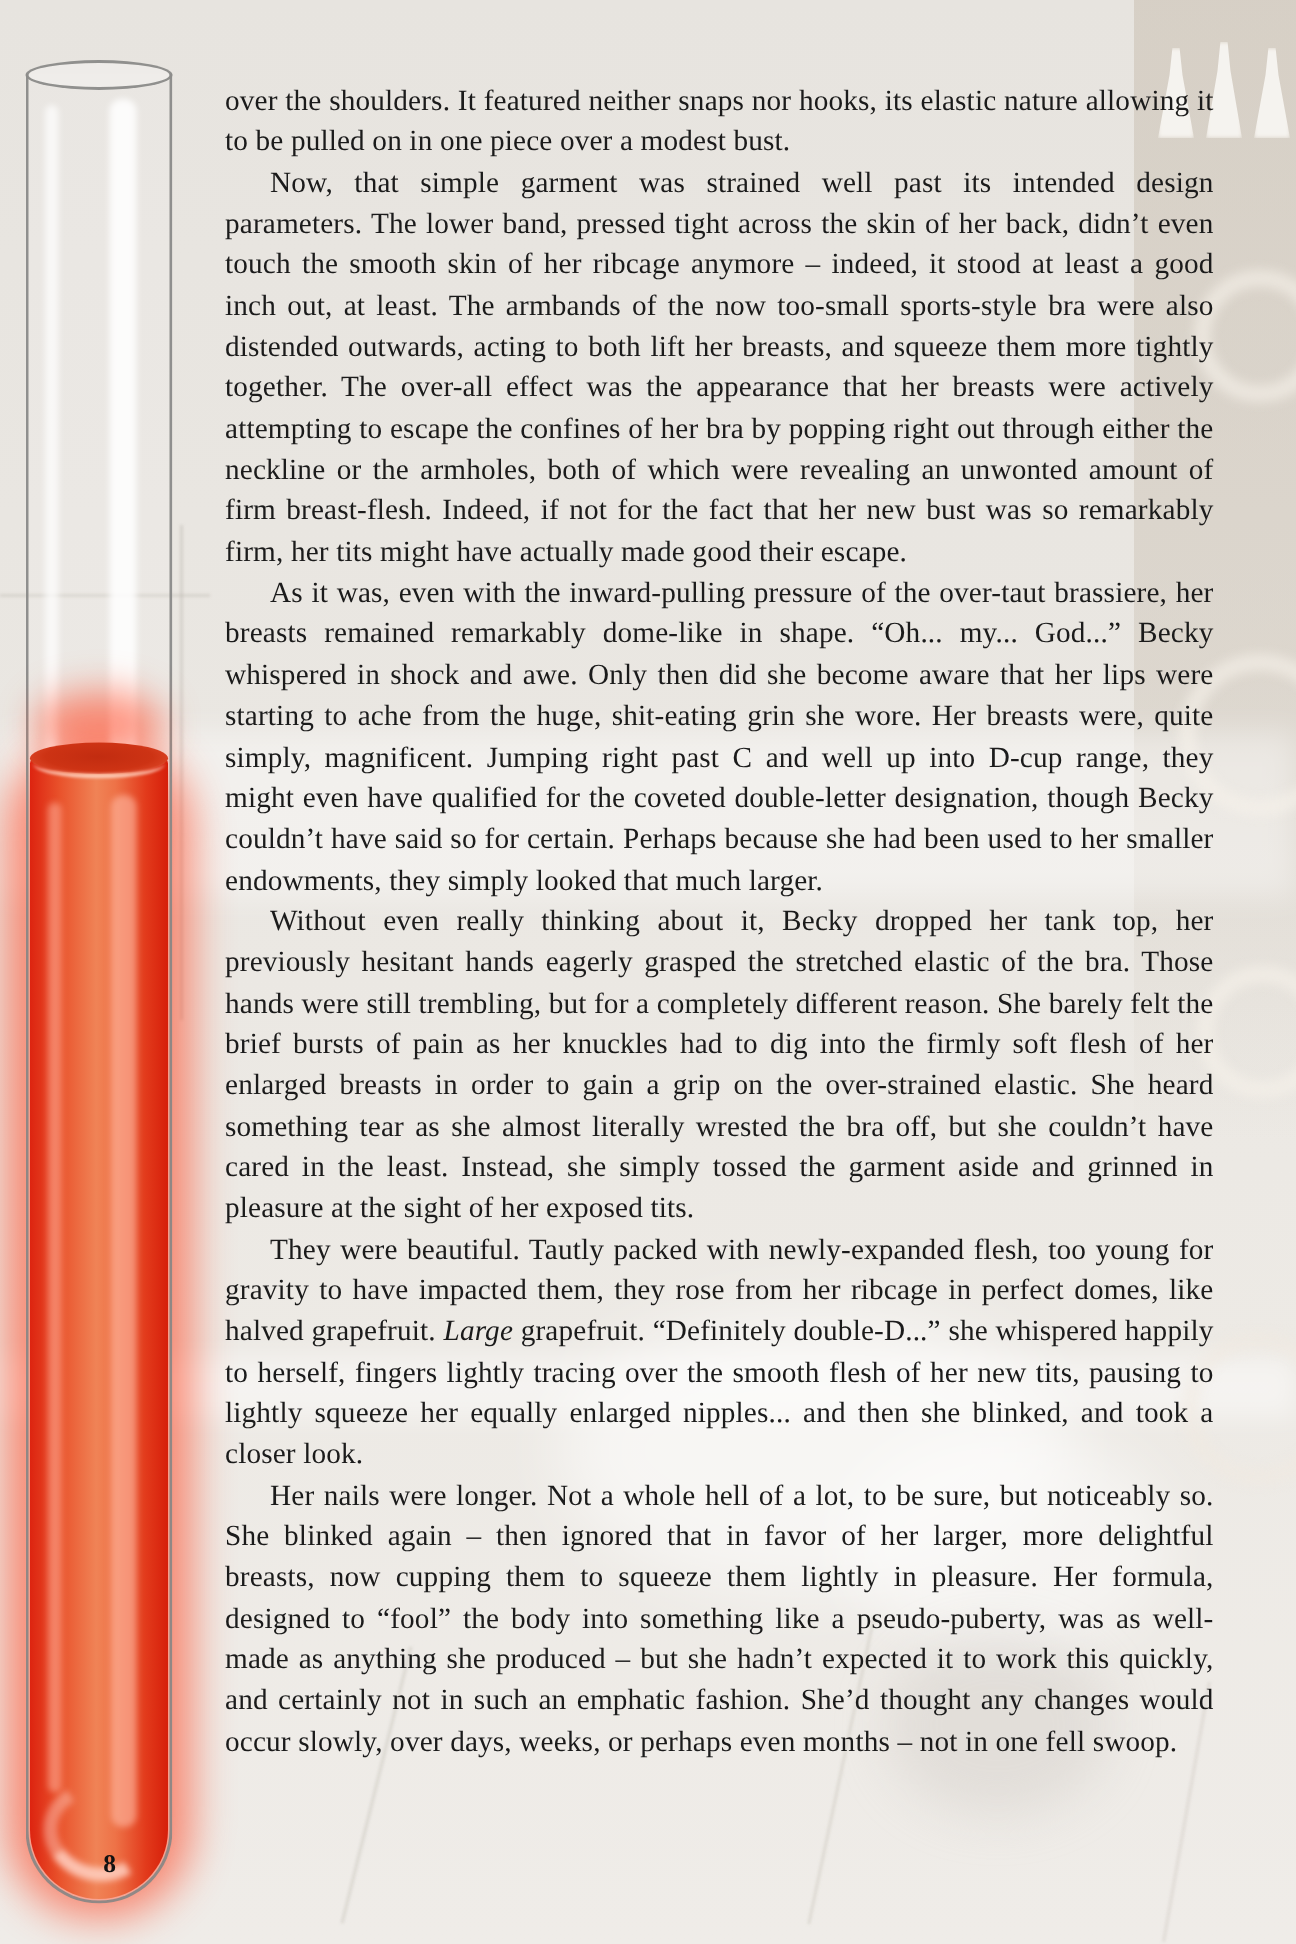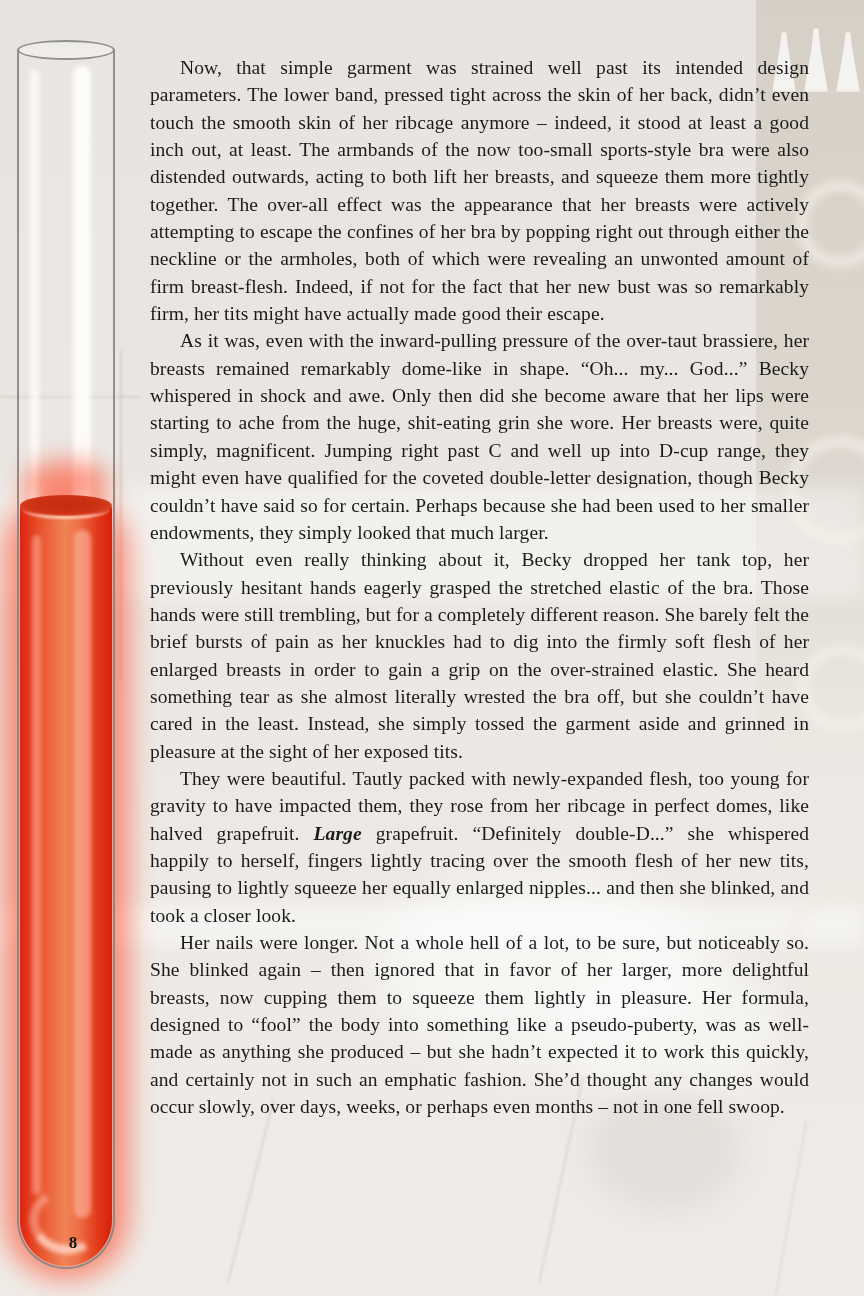--- a/index.html
+++ b/index.html
@@ -110,21 +110,21 @@
     position: absolute;
     left: 150px; top: 54px; width: 659px;
     font-size: 19.5px;
     line-height: 27.35px;
     color: #1b1b1b;
     text-align: justify;
     letter-spacing: 0.1px;
   }
   .text-column p { margin: 0; }
   .text-column p.indented { text-indent: 30px; }
-  .emph { font-weight: bold; font-style: italic; }
+  .emph { font-weight: normal; font-style: italic; }
 
   .page-number {
     position: absolute;
     left: 58px; top: 1233px; width: 30px;
     text-align: center;
     font-weight: bold;
     font-size: 17px;
     color: #121212;
   }
 </style>
@@ -161,20 +161,21 @@
     <div class="tube-part liquid"></div>
     <div class="tube-part liquid-surface"></div>
     <div class="tube-part surface-rim"></div>
     <div class="tube-part streak-liq-left"></div>
     <div class="tube-part streak-liq-right"></div>
     <div class="tube-part bottom-highlight"></div>
     <div class="tube-part glass-rim"></div>
   </div>
 
   <div class="text-column">
+    <p>over the shoulders. It featured neither snaps nor hooks, its elastic nature allowing it to be pulled on in one piece over a modest bust.</p>
     <p class="indented">Now, that simple garment was strained well past its intended design parameters. The lower band, pressed tight across the skin of her back, didn’t even touch the smooth skin of her ribcage anymore – indeed, it stood at least a good inch out, at least. The armbands of the now too-small sports-style bra were also distended outwards, acting to both lift her breasts, and squeeze them more tightly together. The over-all effect was the appearance that her breasts were actively attempting to escape the confines of her bra by popping right out through either the neckline or the armholes, both of which were revealing an unwonted amount of firm breast-flesh. Indeed, if not for the fact that her new bust was so remarkably firm, her tits might have actually made good their escape.</p>
     <p class="indented">As it was, even with the inward-pulling pressure of the over-taut brassiere, her breasts remained remarkably dome-like in shape. “Oh... my... God...” Becky whispered in shock and awe. Only then did she become aware that her lips were starting to ache from the huge, shit-eating grin she wore. Her breasts were, quite simply, magnificent. Jumping right past C and well up into D-cup range, they might even have qualified for the coveted double-letter designation, though Becky couldn’t have said so for certain. Perhaps because she had been used to her smaller endowments, they simply looked that much larger.</p>
     <p class="indented">Without even really thinking about it, Becky dropped her tank top, her previously hesitant hands eagerly grasped the stretched elastic of the bra. Those hands were still trembling, but for a completely different reason. She barely felt the brief bursts of pain as her knuckles had to dig into the firmly soft flesh of her enlarged breasts in order to gain a grip on the over-strained elastic. She heard something tear as she almost literally wrested the bra off, but she couldn’t have cared in the least. Instead, she simply tossed the garment aside and grinned in pleasure at the sight of her exposed tits.</p>
     <p class="indented"><span>They were beautiful. Tautly packed with newly-expanded flesh, too young for gravity to have impacted them, they rose from her ribcage in perfect domes, like halved grapefruit. </span><span class="emph">Large</span><span> grapefruit. “Definitely double-D...” she whispered happily to herself, fingers lightly tracing over the smooth flesh of her new tits, pausing to lightly squeeze her equally enlarged nipples... and then she blinked, and took a closer look.</span></p>
     <p class="indented">Her nails were longer. Not a whole hell of a lot, to be sure, but noticeably so. She blinked again – then ignored that in favor of her larger, more delightful breasts, now cupping them to squeeze them lightly in pleasure. Her formula, designed to “fool” the body into something like a pseudo-puberty, was as well-made as anything she produced – but she hadn’t expected it to work this quickly, and certainly not in such an emphatic fashion. She’d thought any changes would occur slowly, over days, weeks, or perhaps even months – not in one fell swoop.</p>
   </div>
 
   <div class="page-number">8</div>
 
 </div>

